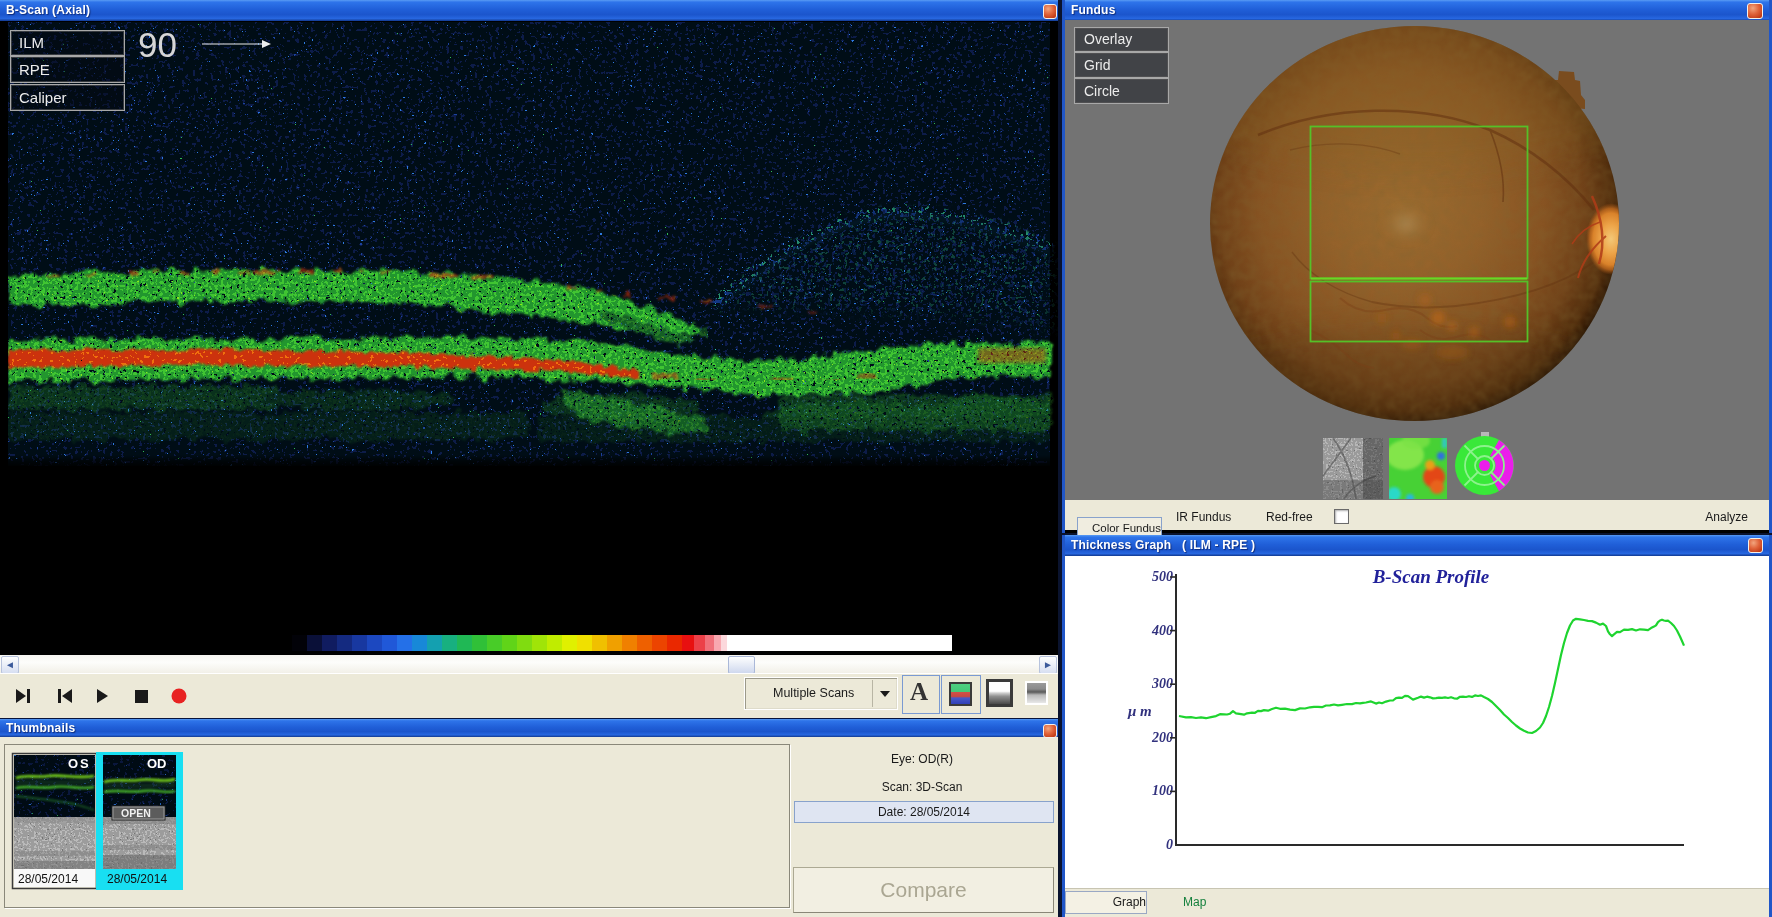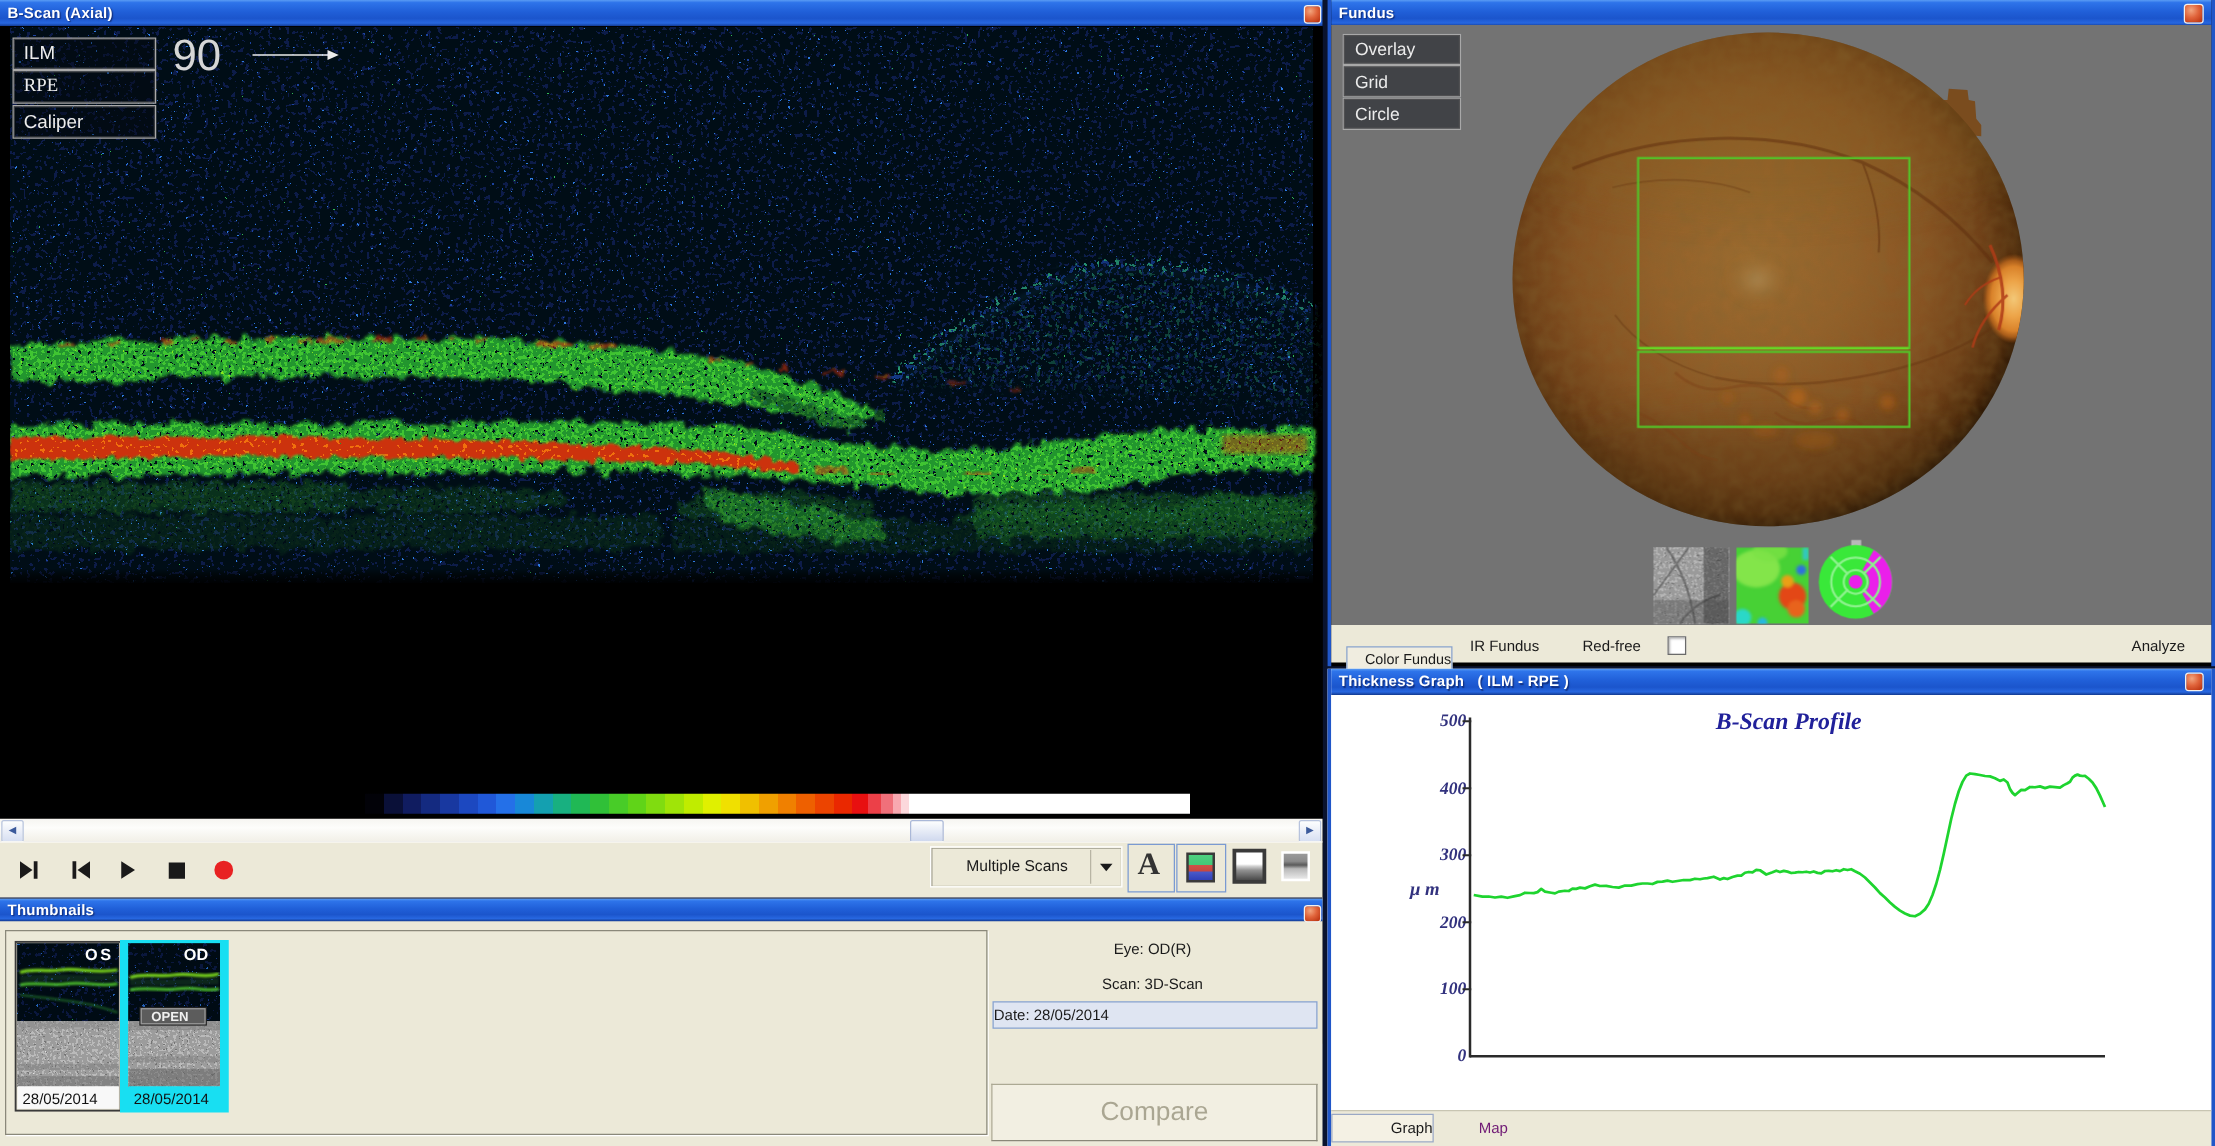--- a/index.html
+++ b/index.html
@@ -249,21 +249,21 @@
         </g>
       <g mask="url(#mband2)">
           <rect x="8" y="330" width="1049" height="135" filter="url(#fgreen)"></rect>
         </g>
       <g mask="url(#mred)">
           <rect x="8" y="260" width="1049" height="120" filter="url(#fred)"></rect>
         </g>
       <rect x="0" y="455" width="1058" height="200" fill="url(#lgFade)"></rect>
     </svg>
     <div class="obtn" style="left:10px;top:9px;width:105px;height:24px;font-size:15px;line-height:24px;padding-left:8px;">ILM</div>
-    <div class="obtn" style="left:10px;top:35px;width:105px;height:25px;font-size:15px;line-height:25px;padding-left:8px;font-family:Liberation Serif, serif;">RPE</div>
+    <div class="obtn" style="left:10px;top:35px;width:105px;height:25px;font-size:15px;line-height:25px;padding-left:8px;">RPE</div>
     <div class="obtn" style="left:10px;top:63px;width:105px;height:25px;font-size:15px;line-height:25px;padding-left:8px;">Caliper</div>
     <div style="position:absolute;left:138px;top:4px;color:#d6d6d6;font-size:35px;font-weight:400;text-align:center;">90</div>
     <svg style="position:absolute;left:200px;top:16px;" width="75" height="14" viewBox="0 0 75 14">
       <line x1="2" y1="7" x2="64" y2="7" stroke="#ececec" stroke-width="1.2"></line>
       <path d="M62,3 L71,7 L62,11 Z" fill="#ececec"></path>
     </svg>
     <div id="colorbar" style="position:absolute;left:292px;top:614px;width:660px;height:16px;background:linear-gradient(90deg,
       #020208 0 15px,#0a1038 0 30px,#101c60 0 45px,#142a80 0 60px,#1838a0 0 75px,#1c48c0 0 90px,
       #2058d8 0 105px,#2470e8 0 120px,#1888d8 0 135px,#14a0b0 0 150px,#18b080 0 165px,#20b855 0 180px,
       #30c038 0 195px,#48cc28 0 210px,#60d418 0 225px,#80dc10 0 240px,#a0e408 0 255px,#c0ec00 0 270px,
@@ -392,21 +392,21 @@
       <g transform="translate(13,51)">
         <rect x="0" y="0" width="53" height="14" fill="#5c5c5c" stroke="#222" stroke-width="1"></rect>
         <rect x="1" y="1" width="51" height="12" fill="none" stroke="#9a9a9a" stroke-width="1"></rect>
         <text x="9" y="11" font-size="10.5" fill="#f0f0f0" font-weight="bold" font-family="Liberation Sans">OPEN</text>
       </g>
     </g>
   </svg>
   <div style="position:absolute;left:790px;top:0;width:268px;height:199px;">
     <div style="position:absolute;left:0;top:33px;width:264px;text-align:center;font-size:12px;color:#1a1a1a;">Eye: OD(R)</div>
     <div style="position:absolute;left:0;top:61px;width:264px;text-align:center;font-size:12px;color:#1a1a1a;">Scan: 3D-Scan</div>
-    <div style="position:absolute;left:4px;top:82px;width:258px;height:20px;background:#dfe5f2;border:1px solid #88a2cc;text-align:left;font-size:12px;color:#1a1a1a;line-height:20px;">Date: 28/05/2014</div>
+    <div style="position:absolute;left:4px;top:82px;width:258px;height:20px;background:#dfe5f2;border:1px solid #88a2cc;text-align:center;font-size:12px;color:#1a1a1a;line-height:20px;">Date: 28/05/2014</div>
     <div style="position:absolute;left:3px;top:148px;width:259px;height:44px;background:#f2efe2;border:1px solid #aca993;border-bottom-color:#8a8778;border-right-color:#8a8778;text-align:center;font-size:21px;color:#aaa692;line-height:44px;">Compare</div>
   </div>
 </div>
 
 <div class="win" id="fundus" style="left:1062px;top:0;width:710px;height:533px;background:#000;border-left:3px solid #2056c8;border-right:3px solid #2056c8;box-sizing:border-box;">
   <div class="tbar">
       <span class="tt">Fundus</span>
     <div class="closebtn" style="right:6px;top:3px;"></div>
   </div>
   <div id="fcontent" style="position:absolute;left:0;top:20px;width:704px;height:480px;background:#737373;">
@@ -584,15 +584,15 @@
         <line x1="1170" y1="684.2" x2="1177" y2="684.2"></line>
         <line x1="1170" y1="737.8" x2="1177" y2="737.8"></line>
         <line x1="1170" y1="791.4" x2="1177" y2="791.4"></line>
       </g>
       <polyline fill="none" stroke="#1ed42f" stroke-width="2.2" stroke-linejoin="round" points="
         1179,716.0 1186,717.3 1191,717.2 1196,718.0 1201,717.3 1206,718.2 1211,717.1 1216,716.1 1220,714.2 1224,714.4 1227,714.5 1230,713.7 1233,711.1 1236,713.3 1241,714.2 1244,714.7 1247,713.3 1252,712.6 1255,712.8 1258,710.9 1261,711.1 1264,710.1 1268,710.7 1272,709.0 1276,707.7 1280,708.8 1285,708.7 1290,709.6 1295,710.1 1300,708.4 1305,708.5 1310,707.3 1314,706.8 1318,706.8 1322,707.2 1326,705.5 1330,705.3 1334,704.5 1338,705.4 1342,704.8 1347,704.0 1352,704.1 1356,703.0 1360,703.4 1363,702.8 1366,702.5 1371,701.4 1376,703.6 1379,702.5 1382,703.2 1386,701.6 1390,700.5 1393,700.5 1396,698.2 1399,697.6 1402,697.9 1405,695.9 1408,696.2 1413,699.6 1418,697.8 1421,696.6 1424,697.6 1427,696.7 1430,697.3 1433,698.4 1436,698.1 1439,697.6 1442,697.8 1445,697.4 1448,698.0 1451,697.2 1454,698.3 1457,698.7 1460,696.8 1463,696.7 1466,697.0 1469,696.2 1472,696.9 1475,695.4 1478,696.0 1481,695.4 1484,697.0 1488,699.0 1492,702.0 1496,706.0 1500,710.0 1504,714.5 1508,718.0 1512,722.0 1516,725.5 1520,728.5 1524,730.8 1528,732.5 1532,733.0 1536,731.0 1540,727.5 1543,723.0 1546,716.0 1549,707.0 1552,696.0 1555,683.0 1558,669.0 1561,655.0 1564,643.0 1567,633.0 1570,625.5 1573,620.5 1576,618.8 1580,619.3 1584,620.0 1588,620.8 1592,621.1 1596,622.6 1600,624.7 1603,623.6 1606,626.0 1608,631.3 1610,634.3 1612,636.1 1614,634.4 1617,631.9 1620,632.1 1624,629.6 1628,629.8 1632,629.1 1636,630.5 1640,629.3 1644,629.7 1648,630.1 1651,628.1 1654,626.6 1656,625.4 1658,622.1 1660,620.5 1662,619.7 1664,620.5 1666,620.8 1668,620.7 1671,623.0 1674,626.0 1677,630.5 1680,636.5 1682,641.0 1684,645.6"></polyline>
     </svg>
   </div>
   <div class="beige" style="position:absolute;left:0;top:353px;width:704px;height:29px;border-top:1px solid #c8c5b2;">
     <div style="position:absolute;left:0;top:2px;width:80px;height:21px;background:#f4f1e4;border:1px solid #9aa8c4;font-size:12px;text-align:right;line-height:21px;color:#1a1a1a;">Graph</div>
-    <div style="position:absolute;left:118px;top:6px;font-size:12px;color:#701a75;">Map</div>
+    <div style="position:absolute;left:118px;top:6px;font-size:12px;color:#15803d;">Map</div>
   </div>
 </div>
 
 </body></html>

